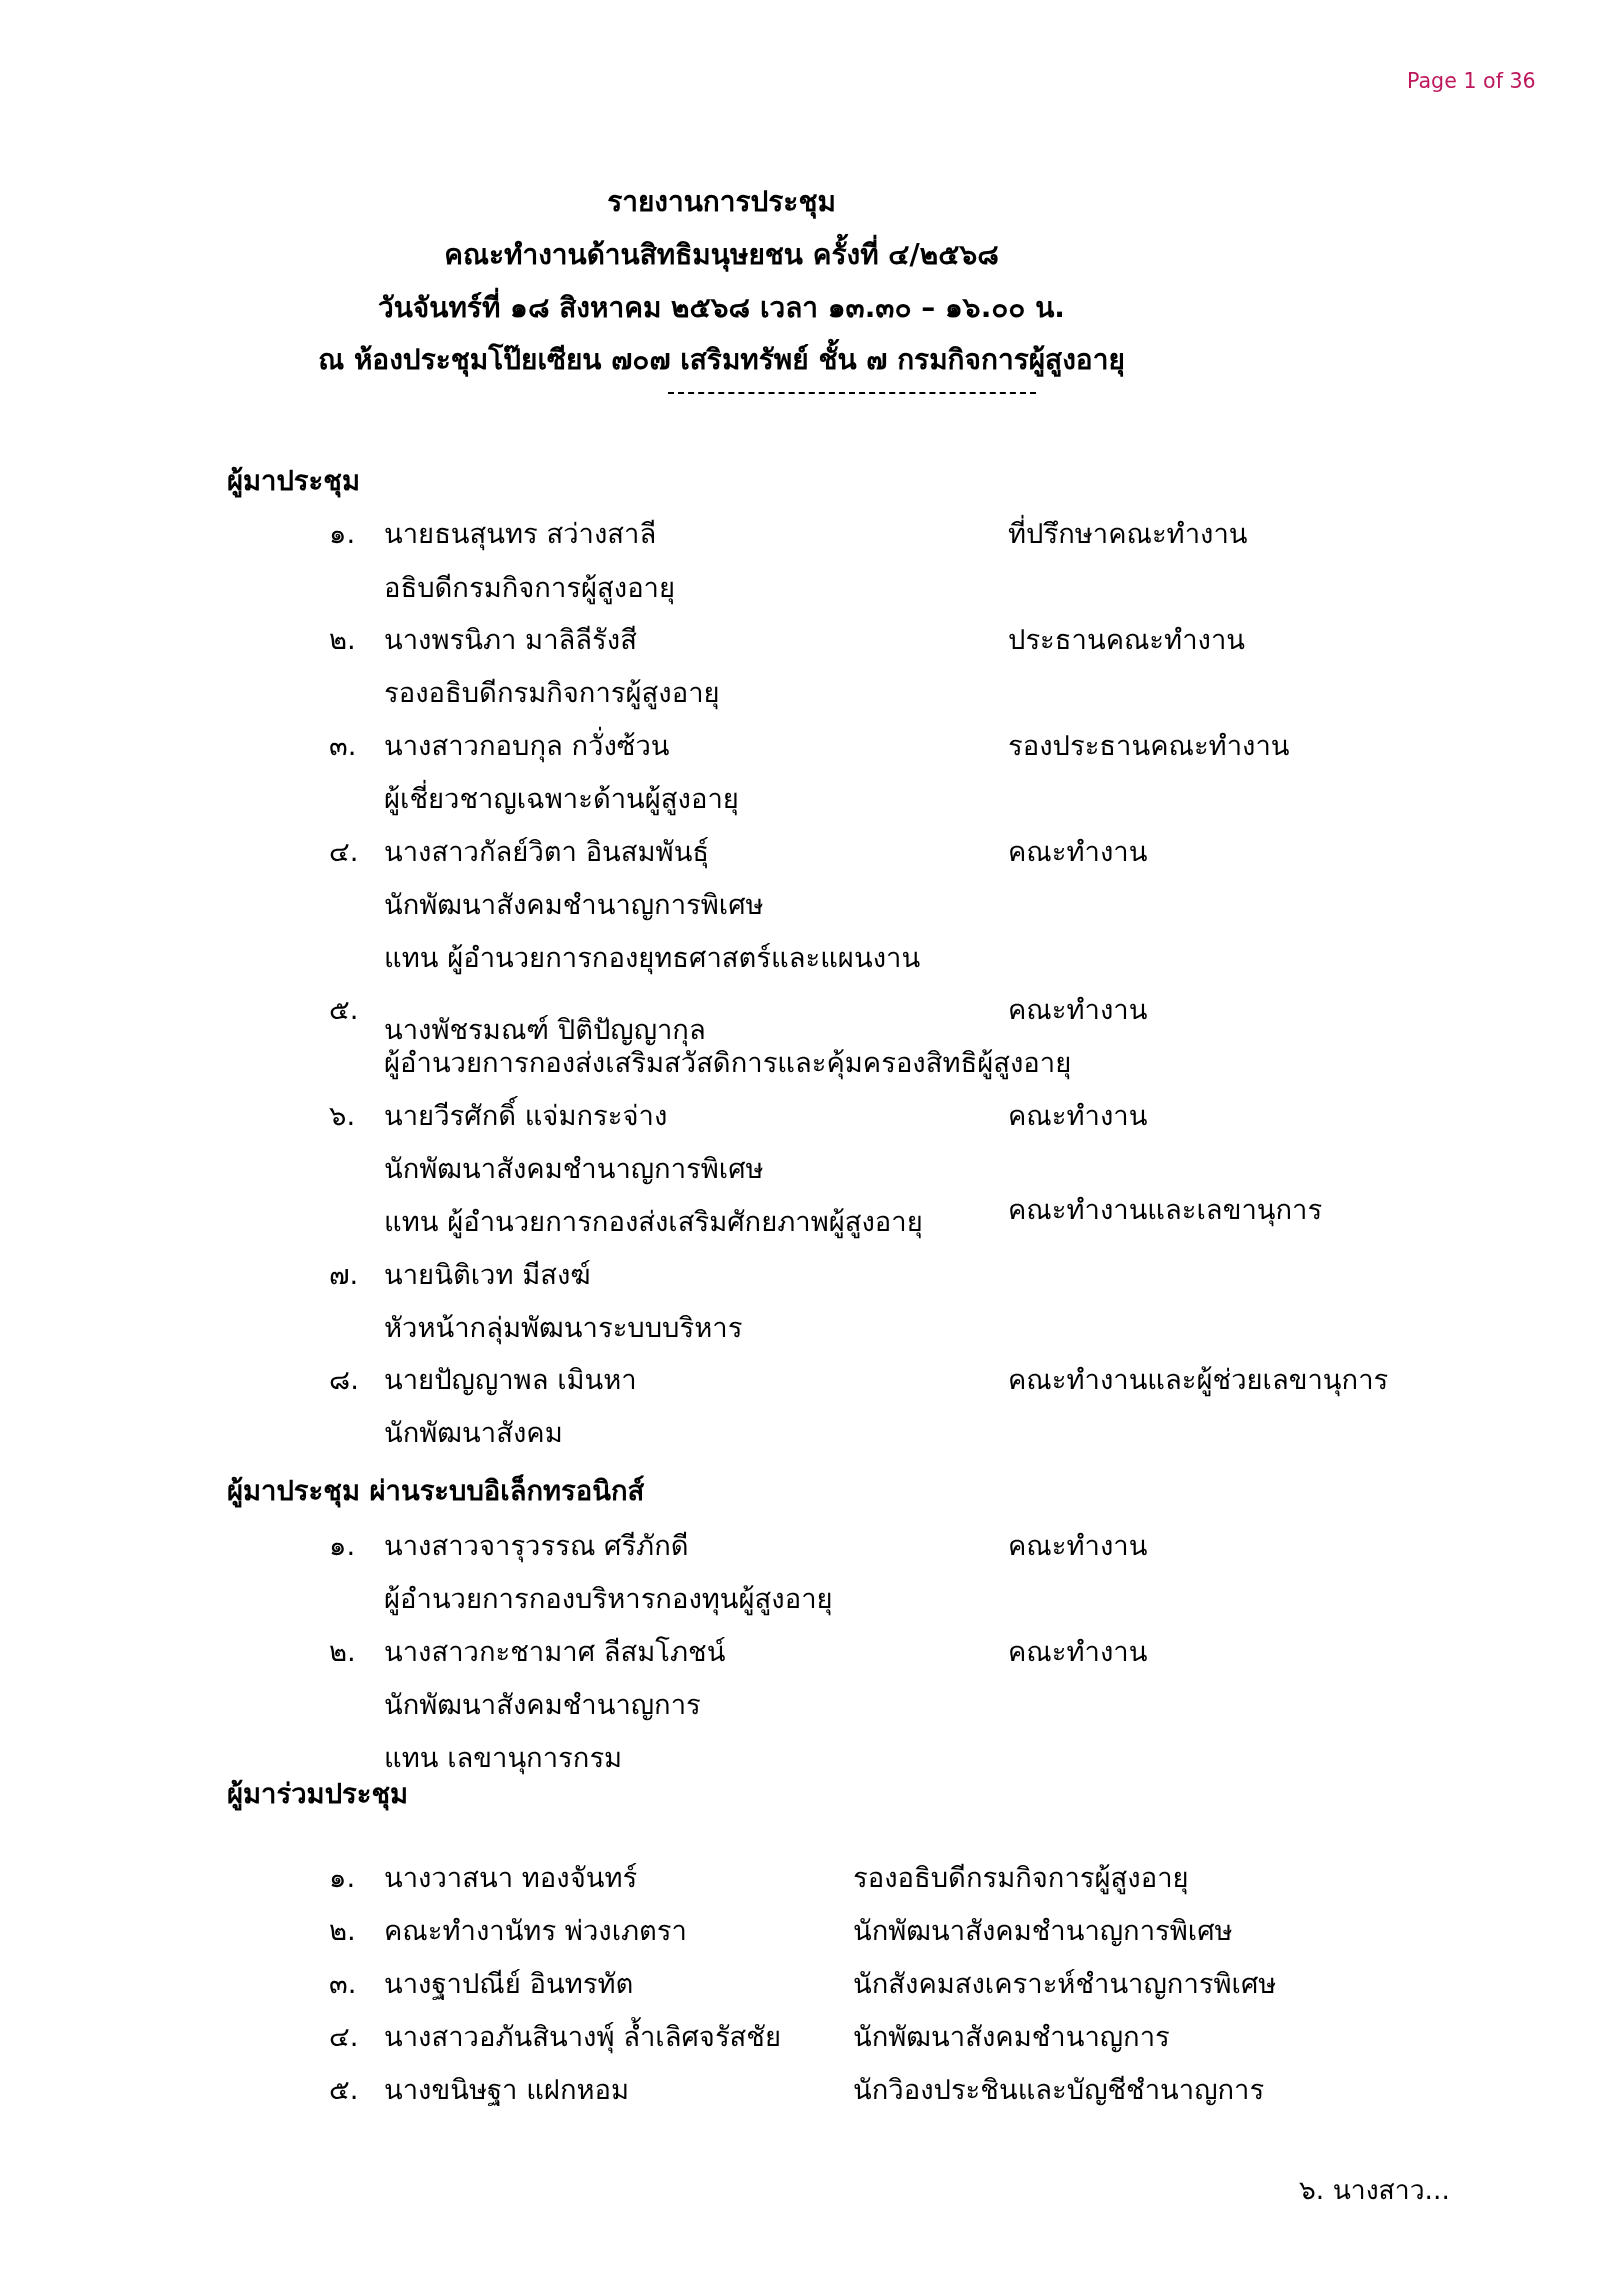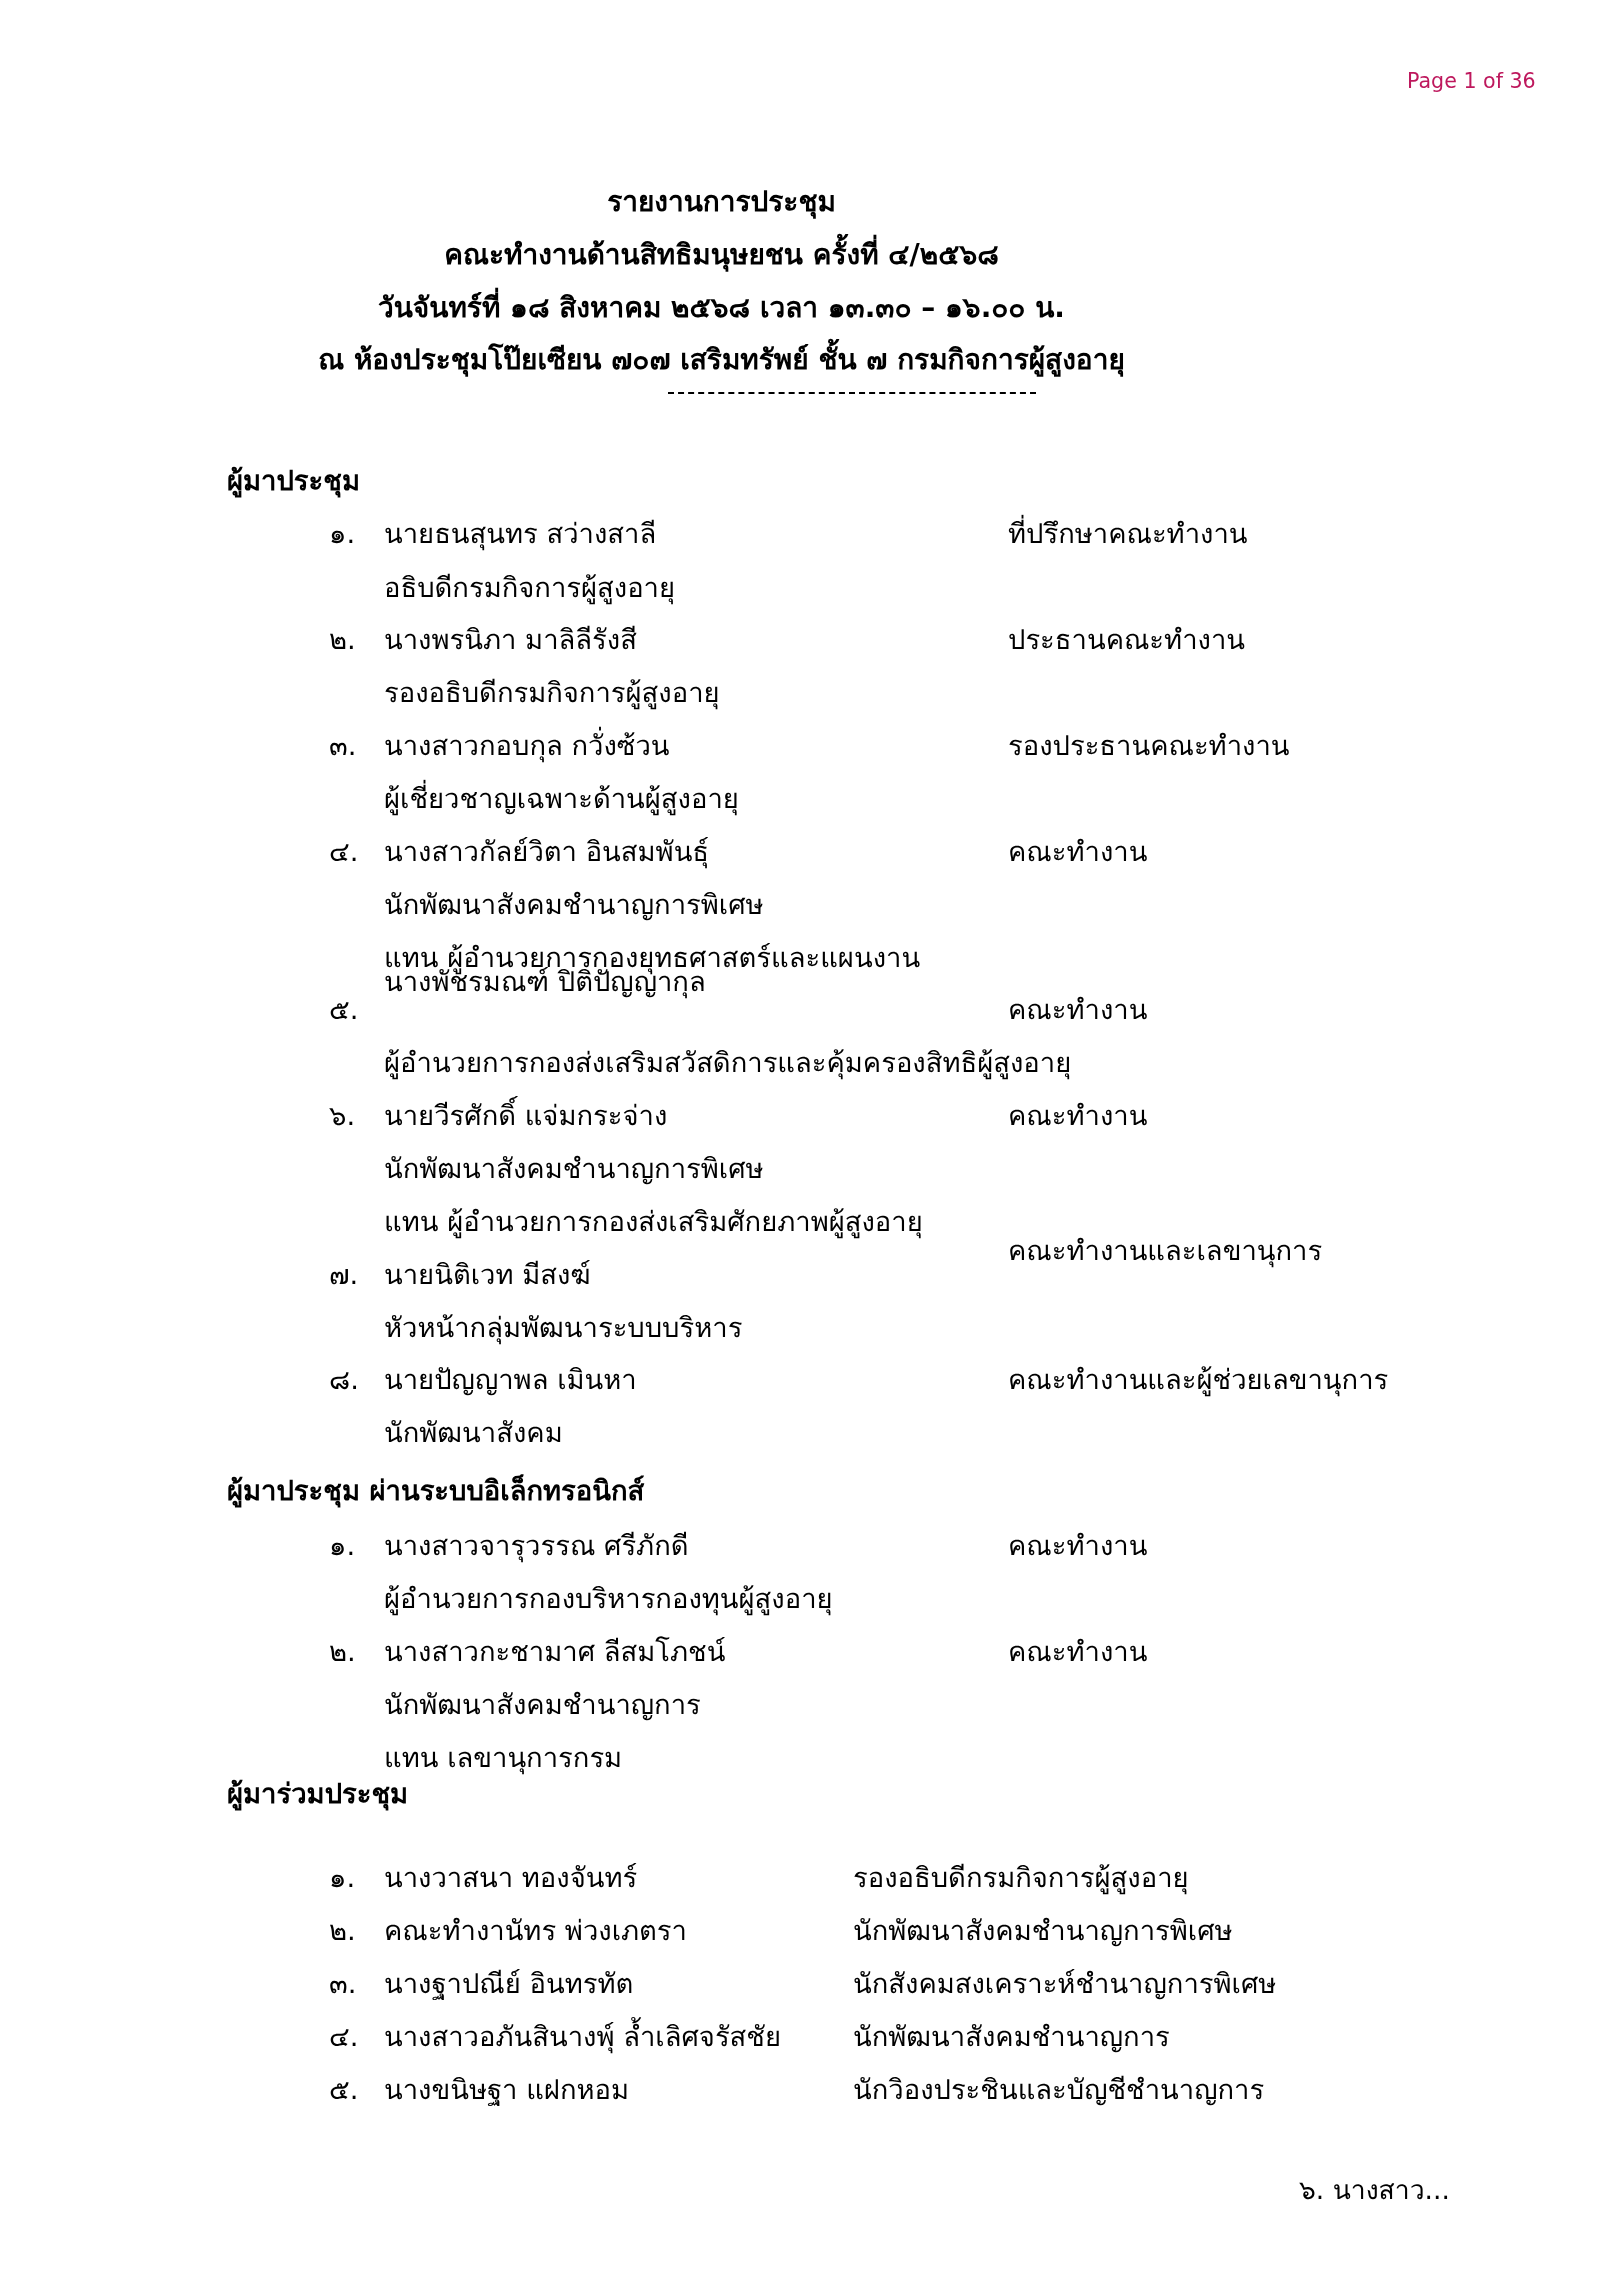--- a/index.html
+++ b/index.html
@@ -51,35 +51,35 @@
 </div>
 <div>
   <div class="num" style="top:830px">๔.</div>
   <div class="name" style="top:830px">นางสาวกัลย์วิตา อินสมพันธุ์</div>
   <div class="role" style="top:830px">คณะทำงาน</div>
   <div class="sub" style="top:883px">นักพัฒนาสังคมชำนาญการพิเศษ</div>
   <div class="sub" style="top:936px">แทน ผู้อำนวยการกองยุทธศาสตร์และแผนงาน</div>
 </div>
 <div>
   <div class="num" style="top:988px">๕.</div>
-  <div class="name" style="top:960px">นางพัชรมณฑ์ ปิติปัญญากุล</div>
+  <div class="name" style="top:1008px">นางพัชรมณฑ์ ปิติปัญญากุล</div>
   <div class="role" style="top:988px">คณะทำงาน</div>
   <div class="sub" style="top:1041px">ผู้อำนวยการกองส่งเสริมสวัสดิการและคุ้มครองสิทธิผู้สูงอายุ</div>
 </div>
 <div>
   <div class="num" style="top:1094px">๖.</div>
   <div class="name" style="top:1094px">นายวีรศักดิ์ แจ่มกระจ่าง</div>
   <div class="role" style="top:1094px">คณะทำงาน</div>
   <div class="sub" style="top:1147px">นักพัฒนาสังคมชำนาญการพิเศษ</div>
   <div class="sub" style="top:1200px">แทน ผู้อำนวยการกองส่งเสริมศักยภาพผู้สูงอายุ</div>
 </div>
 <div>
   <div class="num" style="top:1253px">๗.</div>
   <div class="name" style="top:1253px">นายนิติเวท มีสงฆ์</div>
-  <div class="role" style="top:1229px">คณะทำงานและเลขานุการ</div>
+  <div class="role" style="top:1188px">คณะทำงานและเลขานุการ</div>
   <div class="sub" style="top:1306px">หัวหน้ากลุ่มพัฒนาระบบบริหาร</div>
 </div>
 <div>
   <div class="num" style="top:1358px">๘.</div>
   <div class="name" style="top:1358px">นายปัญญาพล เมินหา</div>
   <div class="role" style="top:1358px">คณะทำงานและผู้ช่วยเลขานุการ</div>
   <div class="sub" style="top:1411px">นักพัฒนาสังคม</div>
 </div>
 
 <div class="section-h" style="top:1469px">ผู้มาประชุม ผ่านระบบอิเล็กทรอนิกส์</div>

